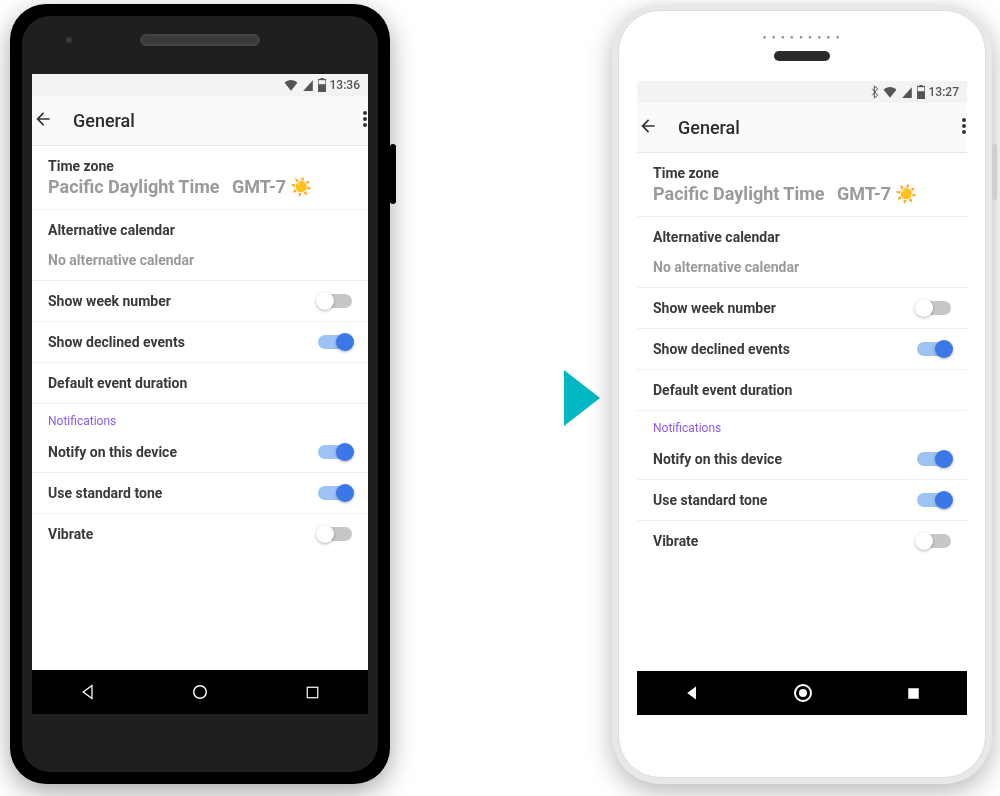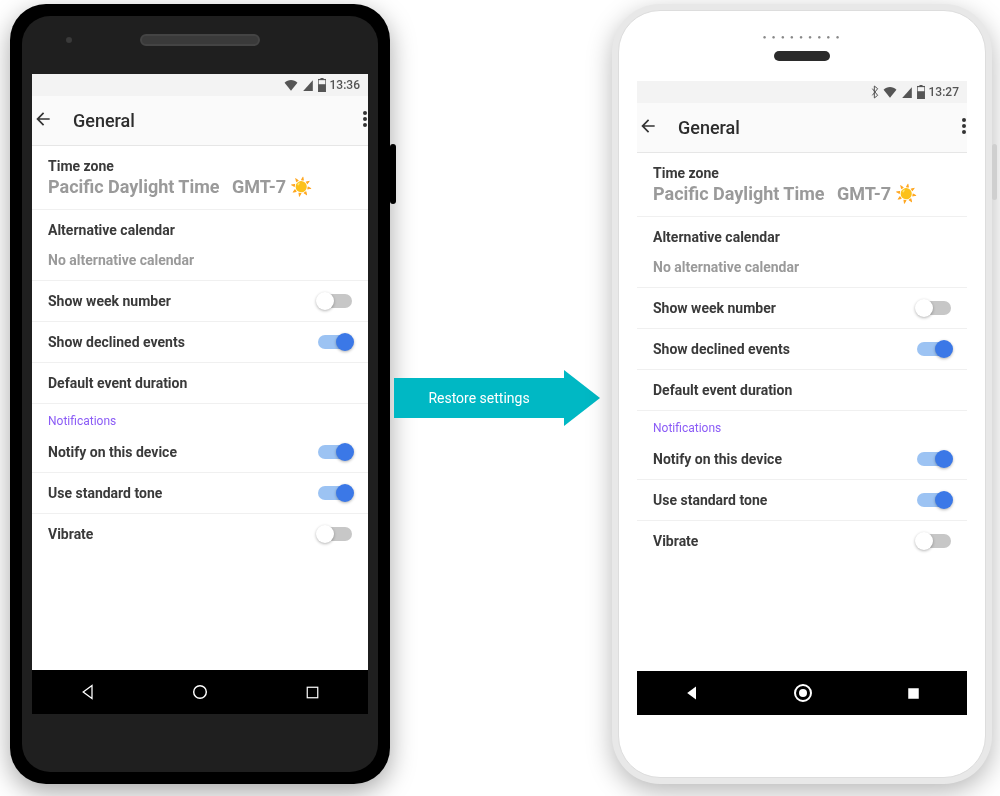--- a/index.html
+++ b/index.html
@@ -353,23 +353,20 @@
       <span>
         <svg width="15" height="15" viewBox="0 0 20 20">
             <rect x="3" y="3" width="14" height="14" fill="none" stroke="#fff" stroke-width="1.6"></rect>
           </svg>
       </span>
     </div>
   </div>
 </div>
 
 <div class="arrow">
-  <div class="body">
-      <span>Restore settings</span>
-    </div>
   <div class="head"></div>
 </div>
 
 <div class="phone2-outer">
   <div class="side-btn"></div>
   <div class="phone2">
     <div class="top-holes">
       <span class="dots">● ● ● ● ● ● ● ● ●</span>
       <span class="earpiece"></span>
     </div>

